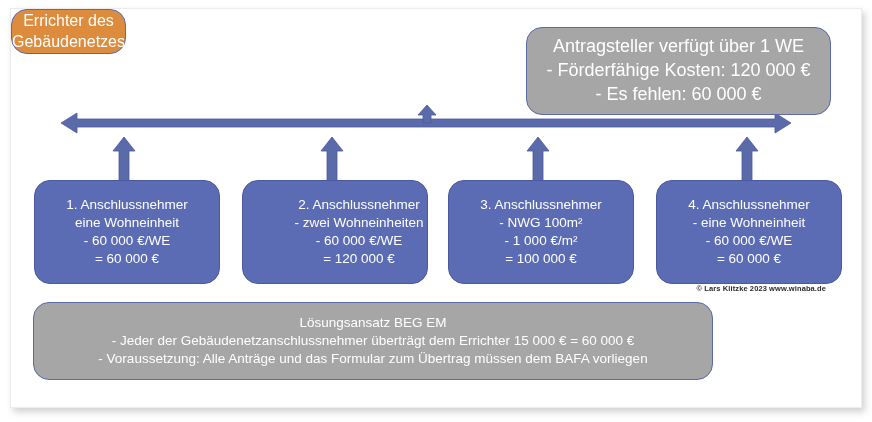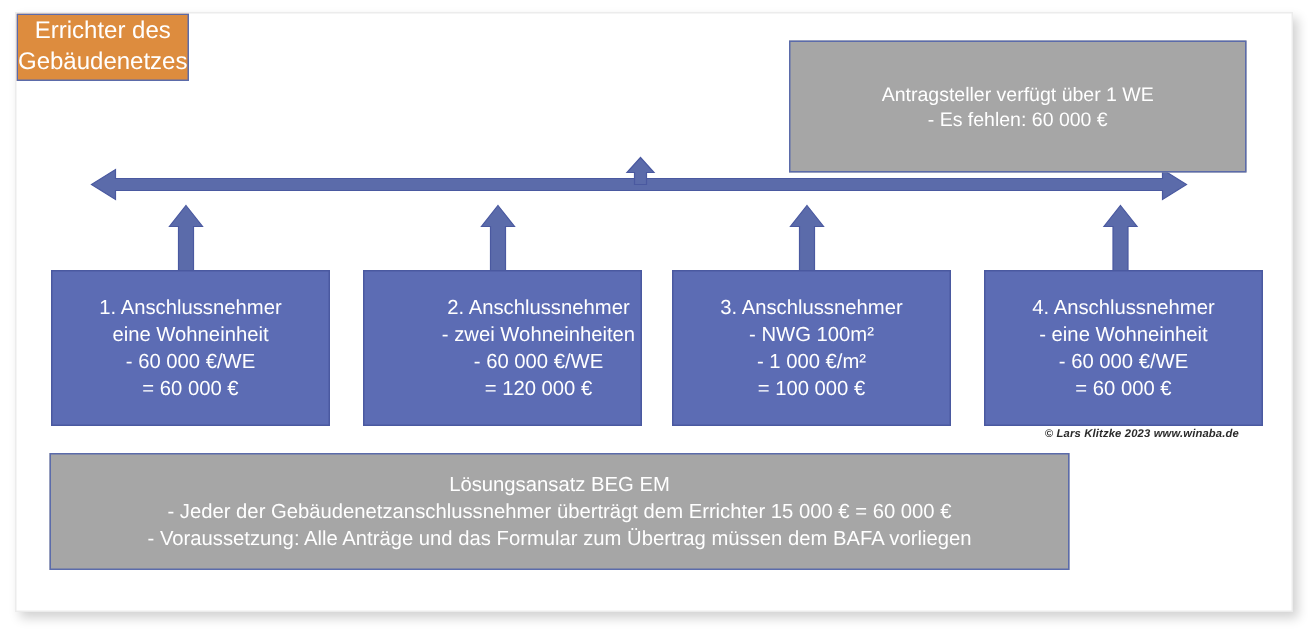--- a/index.html
+++ b/index.html
@@ -32,40 +32,41 @@
   .box {
     position: absolute;
     box-sizing: border-box;
     color: #ffffff;
     text-align: center;
     display: flex;
     flex-direction: column;
     align-items: center;
     justify-content: center;
     line-height: 1.33;
+    border-radius: 16px;
   }
   .box-orange {
     background: #dd8c3e;
     border: 1px solid #5b6baa;
   }
   .box-blue {
     background: #5c6cb4;
     border: 1px solid #4a59a0;
   }
   .box-grey {
     background: #a6a6a6;
     border: 1px solid #5b6baa;
   }
   .line {
     display: block;
     white-space: nowrap;
   }
   #antragsteller-box {
     left: 515px; top: 18px; width: 305px; height: 88px;
-    font-size: 13px;
+    font-size: 18px;
   }
   #loesung-box {
     left: 22px; top: 293px; width: 680px; height: 78px;
     font-size: 13.5px;
   }
   .an-box {
     top: 171px; width: 186px; height: 104px;
     font-size: 13.5px;
   }
   #an-box-1 { left: 23px; }
@@ -85,21 +86,20 @@
   #copyright {
     position: absolute;
     left: 600px;
     top: 275px;
     width: 215px;
     text-align: right;
     font-size: 7.5px;
     font-weight: bold;
     color: #2b2b2b;
     letter-spacing: 0.1px;
-    font-style: italic;
   }
 </style>
 </head>
 <body>
 
 <div id="canvas">
 
   <svg id="arrows" viewBox="0 0 850 398" xmlns="http://www.w3.org/2000/svg">
     <g fill="#5B6BAA" stroke="#4A59A0" stroke-width="0.8">
 
@@ -117,20 +117,21 @@
     </g>
   </svg>
 
   <div class="box box-orange" id="erichter-box">
     <span class="line">Errichter des</span>
     <span class="line">Gebäudenetzes</span>
   </div>
 
   <div class="box box-grey" id="antragsteller-box">
     <span class="line">Antragsteller verfügt über 1 WE</span>
+    <span class="line">-    Förderfähige Kosten: 120 000 €</span>
     <span class="line">-    Es fehlen: 60 000 €</span>
   </div>
 
   <div class="box box-blue an-box" id="an-box-1">
     <span class="line">1. Anschlussnehmer</span>
     <span class="line">eine Wohneinheit</span>
     <span class="line">-    60 000 €/WE</span>
     <span class="line">= 60 000 €</span>
   </div>
 

